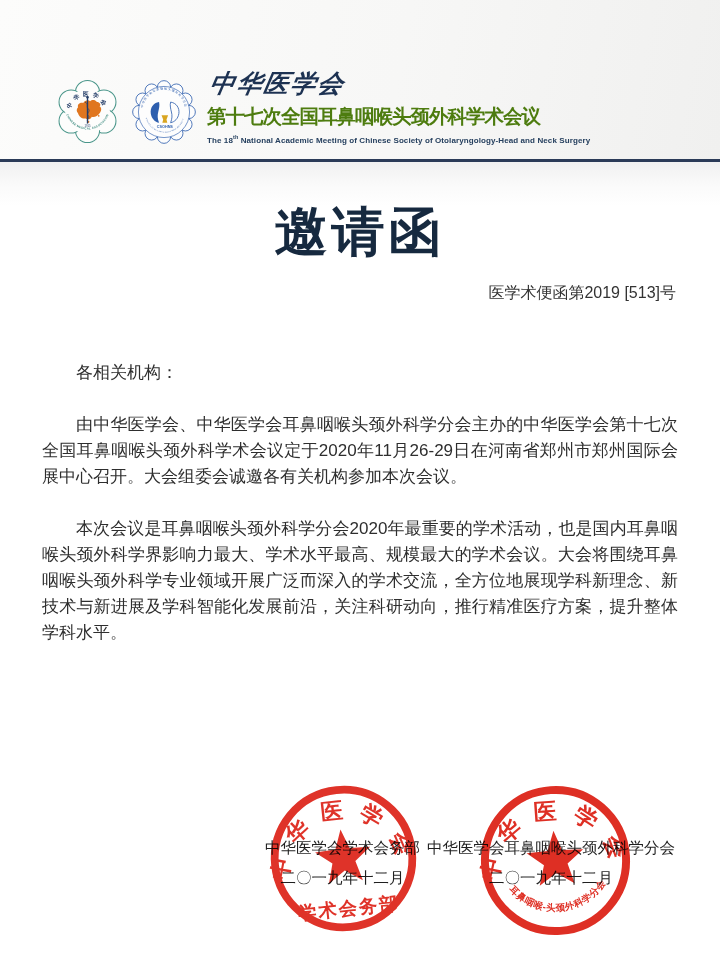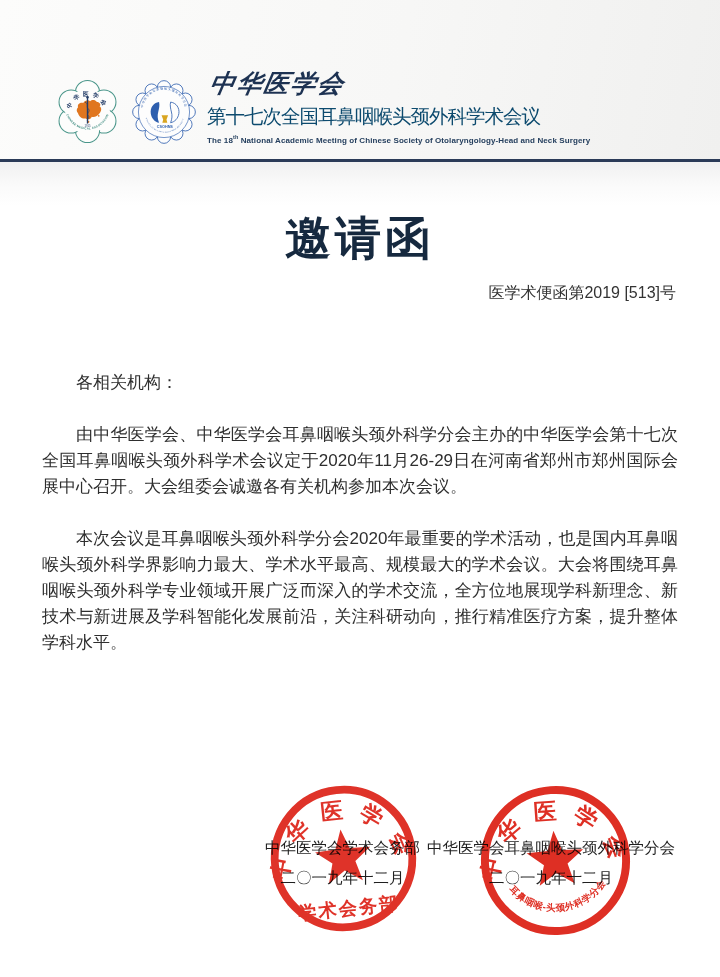--- a/index.html
+++ b/index.html
@@ -22,39 +22,39 @@
   }
   .cma-logo    { position:absolute; left:53px;  top:77px; width:69px; height:69px; }
   .csohns-logo { position:absolute; left:131px; top:79px; width:66px; height:66px; }
   .header-text { position:absolute; left:207px; top:67px; }
   .calligraphy {
     font-family:"DejaVu Serif", serif; font-style:italic; font-weight:bold;
     font-size:25px; color:#1d3252; letter-spacing:2px;
     transform:skewX(-10deg); transform-origin:left bottom; display:inline-block;
   }
   .conf-title {
-    font-size:19.5px; font-weight:normal; color:#0c4a6e;
+    font-size:19.5px; font-weight:bold; color:#4d7c0f;
     letter-spacing:-1px; margin-top:3px; white-space:nowrap;
   }
   .conf-en {
     font-size:8px; font-weight:bold; color:#26405f; margin-top:4px;
     letter-spacing:0.1px; white-space:nowrap;
   }
   .conf-en .sup { font-size:5.5px; vertical-align:super; }
 
   
   .letter-title {
-    position:absolute; top:208px; left:0; width:720px; text-align:center;
-    font-size:46px; font-weight:bold; color:#16293f; letter-spacing:4px;
+    position:absolute; top:197px; left:0; width:720px; text-align:center;
+    font-size:53px; font-weight:bold; color:#16293f; letter-spacing:4px;
   }
   .ref-number { position:absolute; top:283px; right:44px; font-size:16px; color:#333333;text-align:right; }
 
   
   .letter-body {
-    position:absolute; top:344px; left:42px; width:636px;
+    position:absolute; top:334px; left:42px; width:636px;
     font-size:17px; line-height:26px; color:#2e2e2e; text-align:justify;
   }
   .letter-body p { margin:26px 0 0 0; text-indent:2em; }
   .salutation { text-indent:0; margin:0; }
 
   
   .sig-block { position:absolute; text-align:center; color:#1f1f1f; font-size:15.5px; line-height:20px; }
   .sig-left  { top:838px; left:240px; width:205px; }
   .sig-right { top:838px; left:424px; width:254px; }
   .sig-date  { margin-top:10px; }

